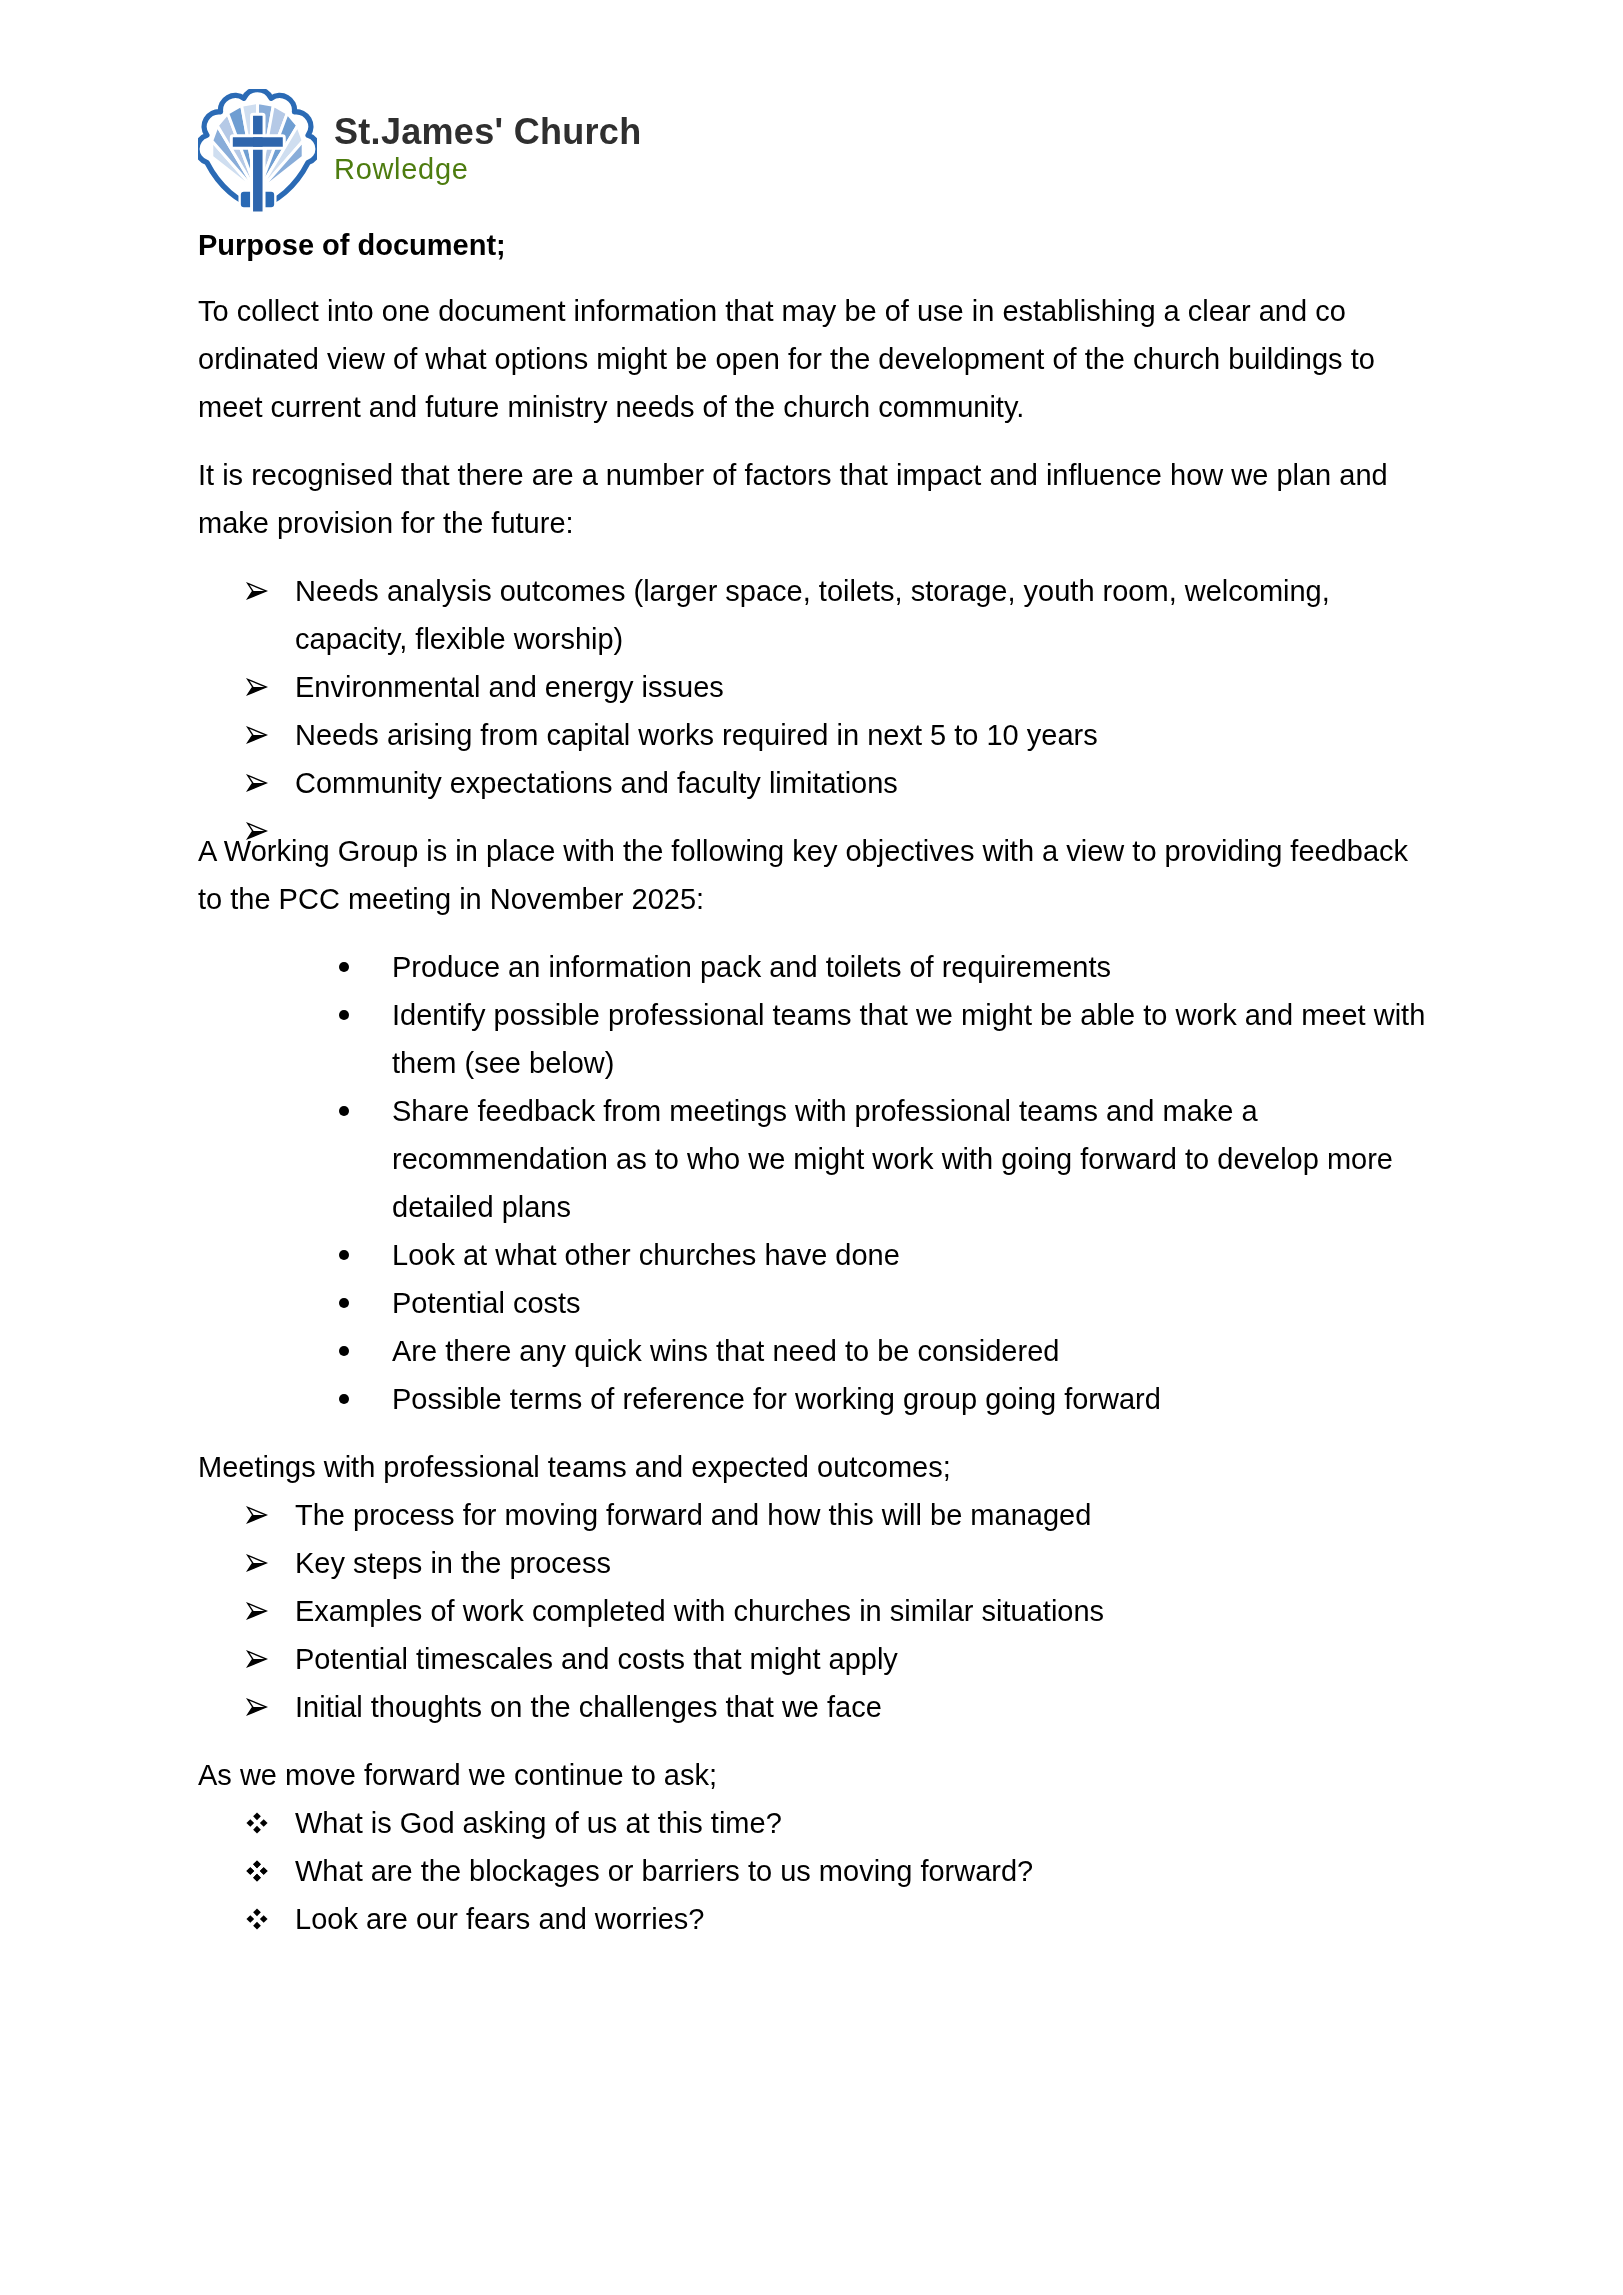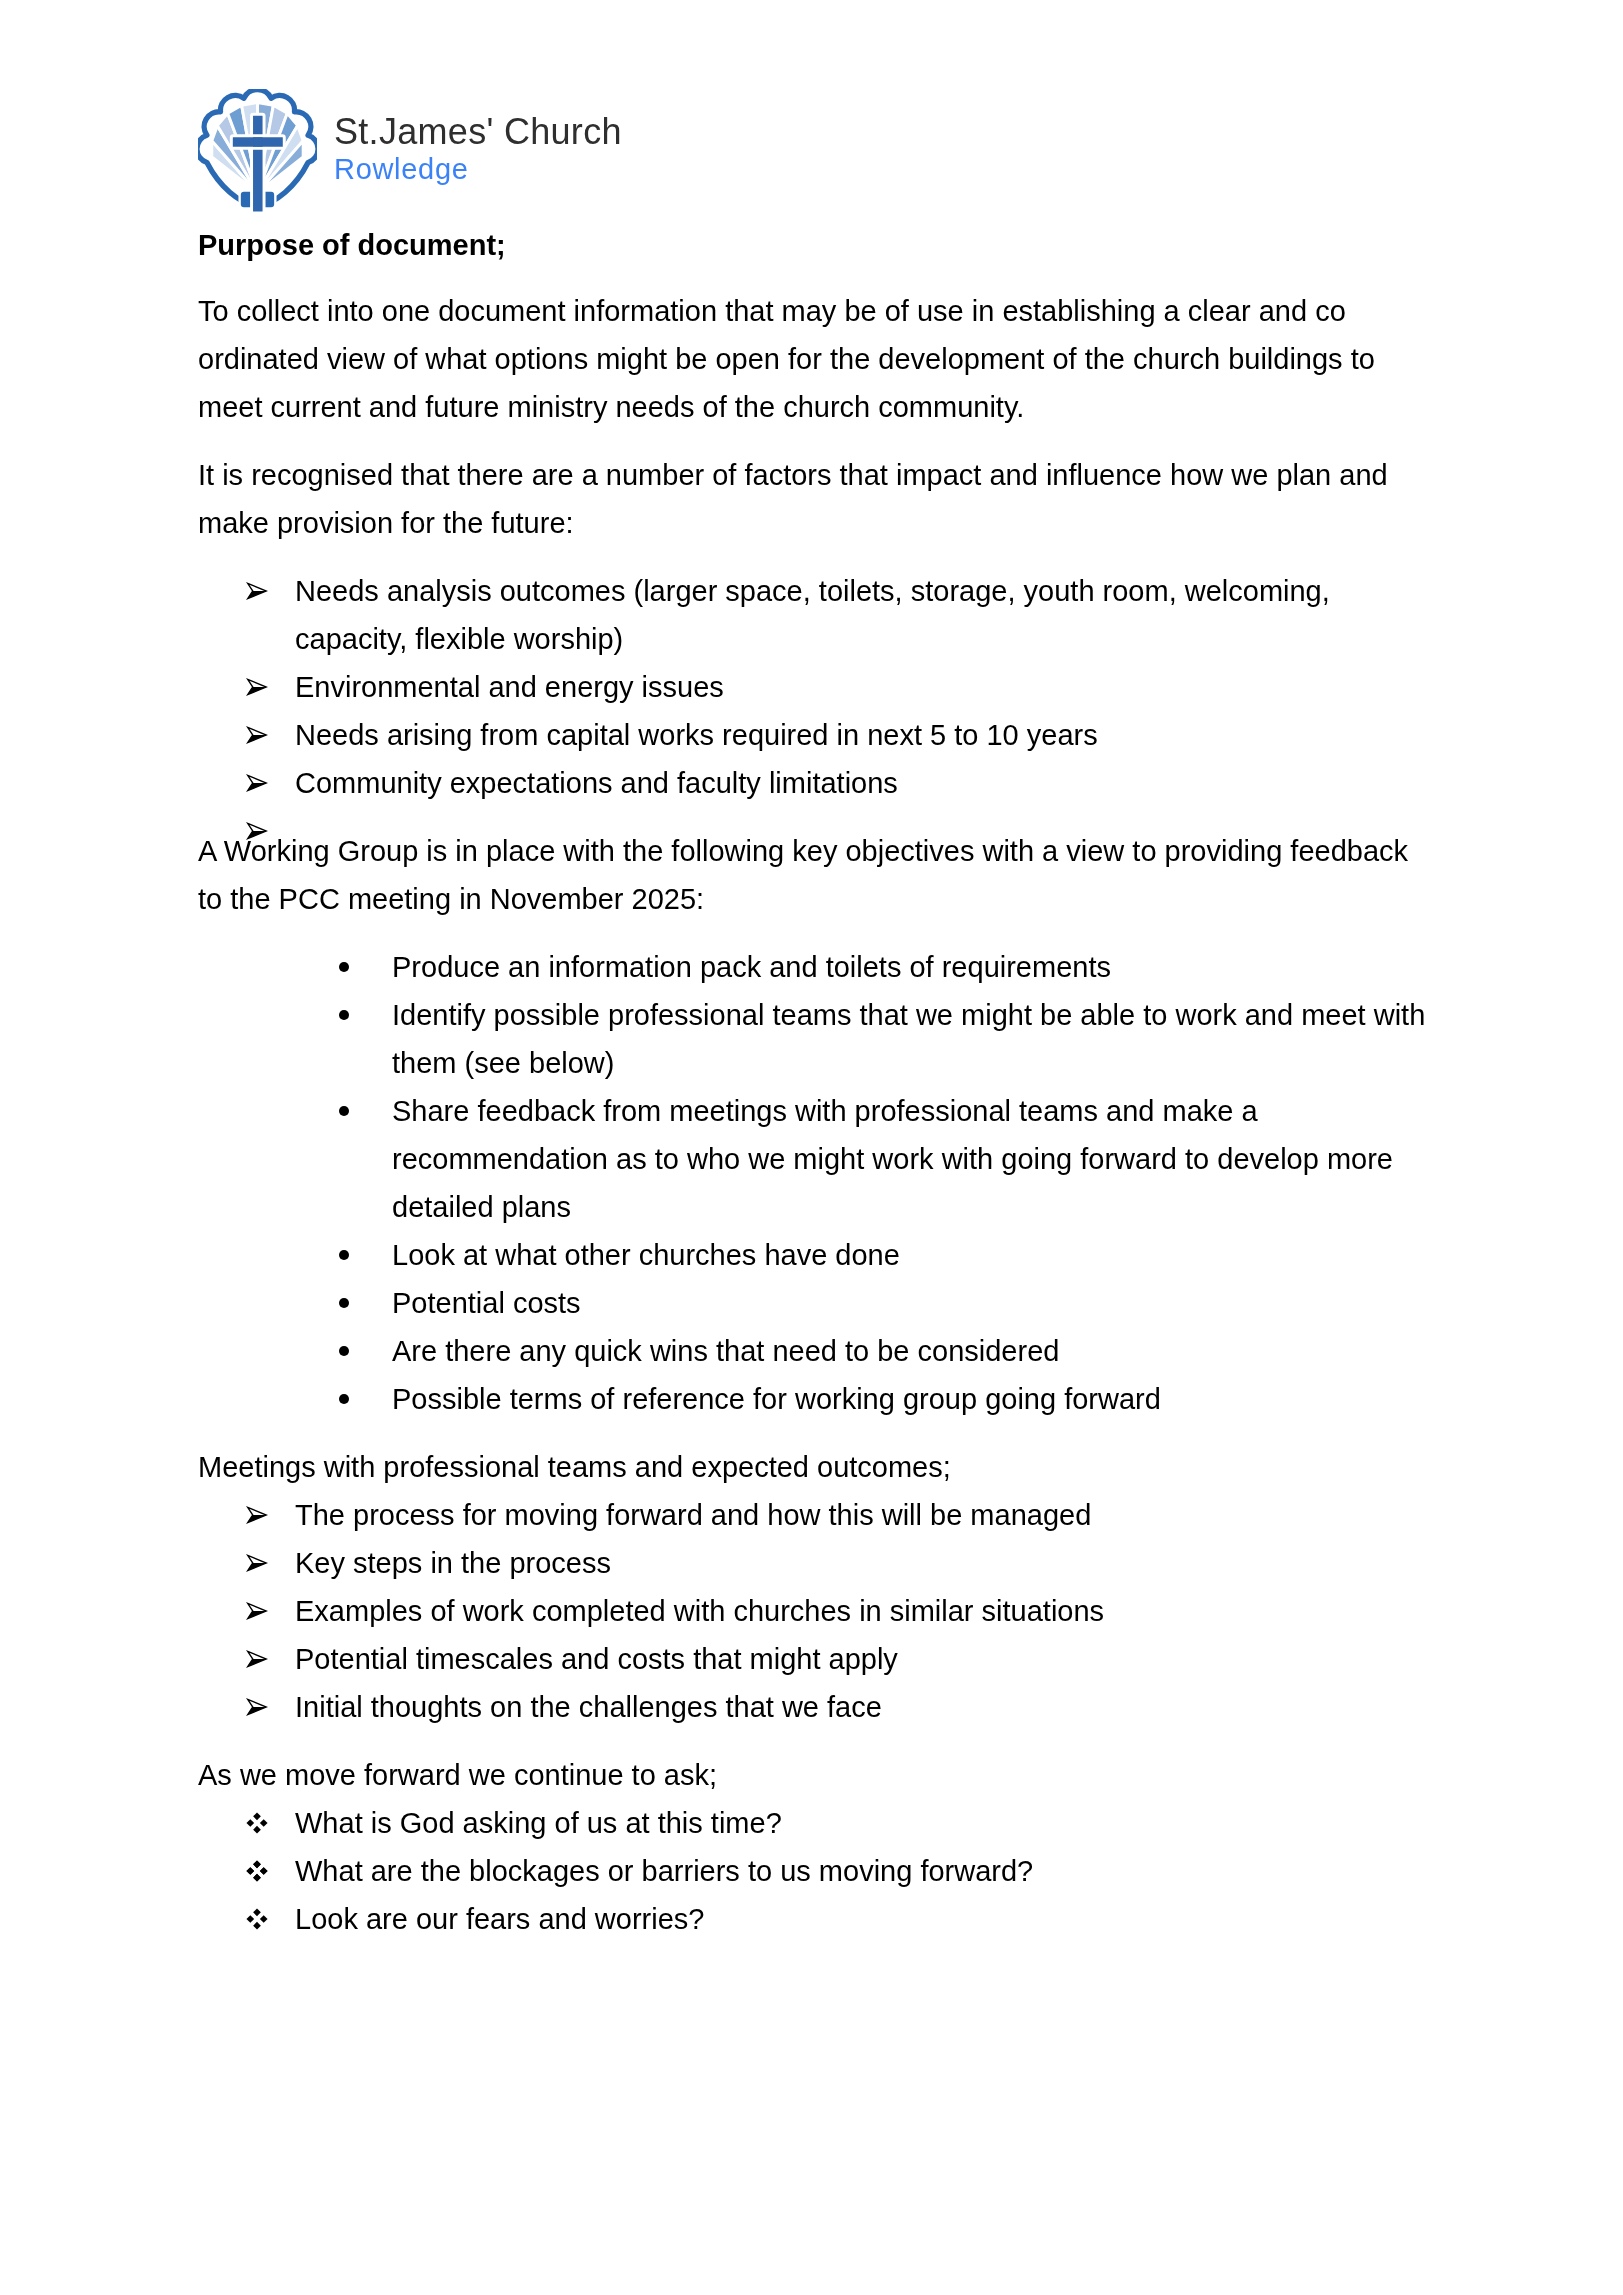--- a/index.html
+++ b/index.html
@@ -15,24 +15,24 @@
     position: absolute; inset: 0;
     padding: 89px 196px 0 198px;
     background: #ffffff;
   }
   
   .logo-row { display: flex; align-items: center; height: 128px; margin-bottom: 3.9px; }
   .logo-shell { width: 119px; height: 128px; flex: 0 0 auto; }
   .logo-text { margin-left: 17px; transform: translateY(-5.2px); }
   .logo-name {
     font-size: 36px; line-height: 41px; color: #2f2f2f;
-    letter-spacing: 0.3px; font-weight: 400;
+    letter-spacing: 0.3px; font-weight: 700;
   }
   .logo-loc {
-    font-size: 29px; line-height: 34px; color: #3b82f6;
+    font-size: 29px; line-height: 34px; color: #4d7c0f;
     letter-spacing: 0.7px; font-weight: 400;
   }
   
   .doc { font-size: 29px; line-height: 48px; }
   .doc p { margin: 0 0 20px 0; white-space: pre-wrap; }
   .doc .title { font-weight: bold; margin-bottom: 17.7px; }
   .doc ul { list-style: none; margin: 0 0 20px 0; }
   .doc li { position: relative; }
   
   .lvl1 li { padding-left: 97px; }

